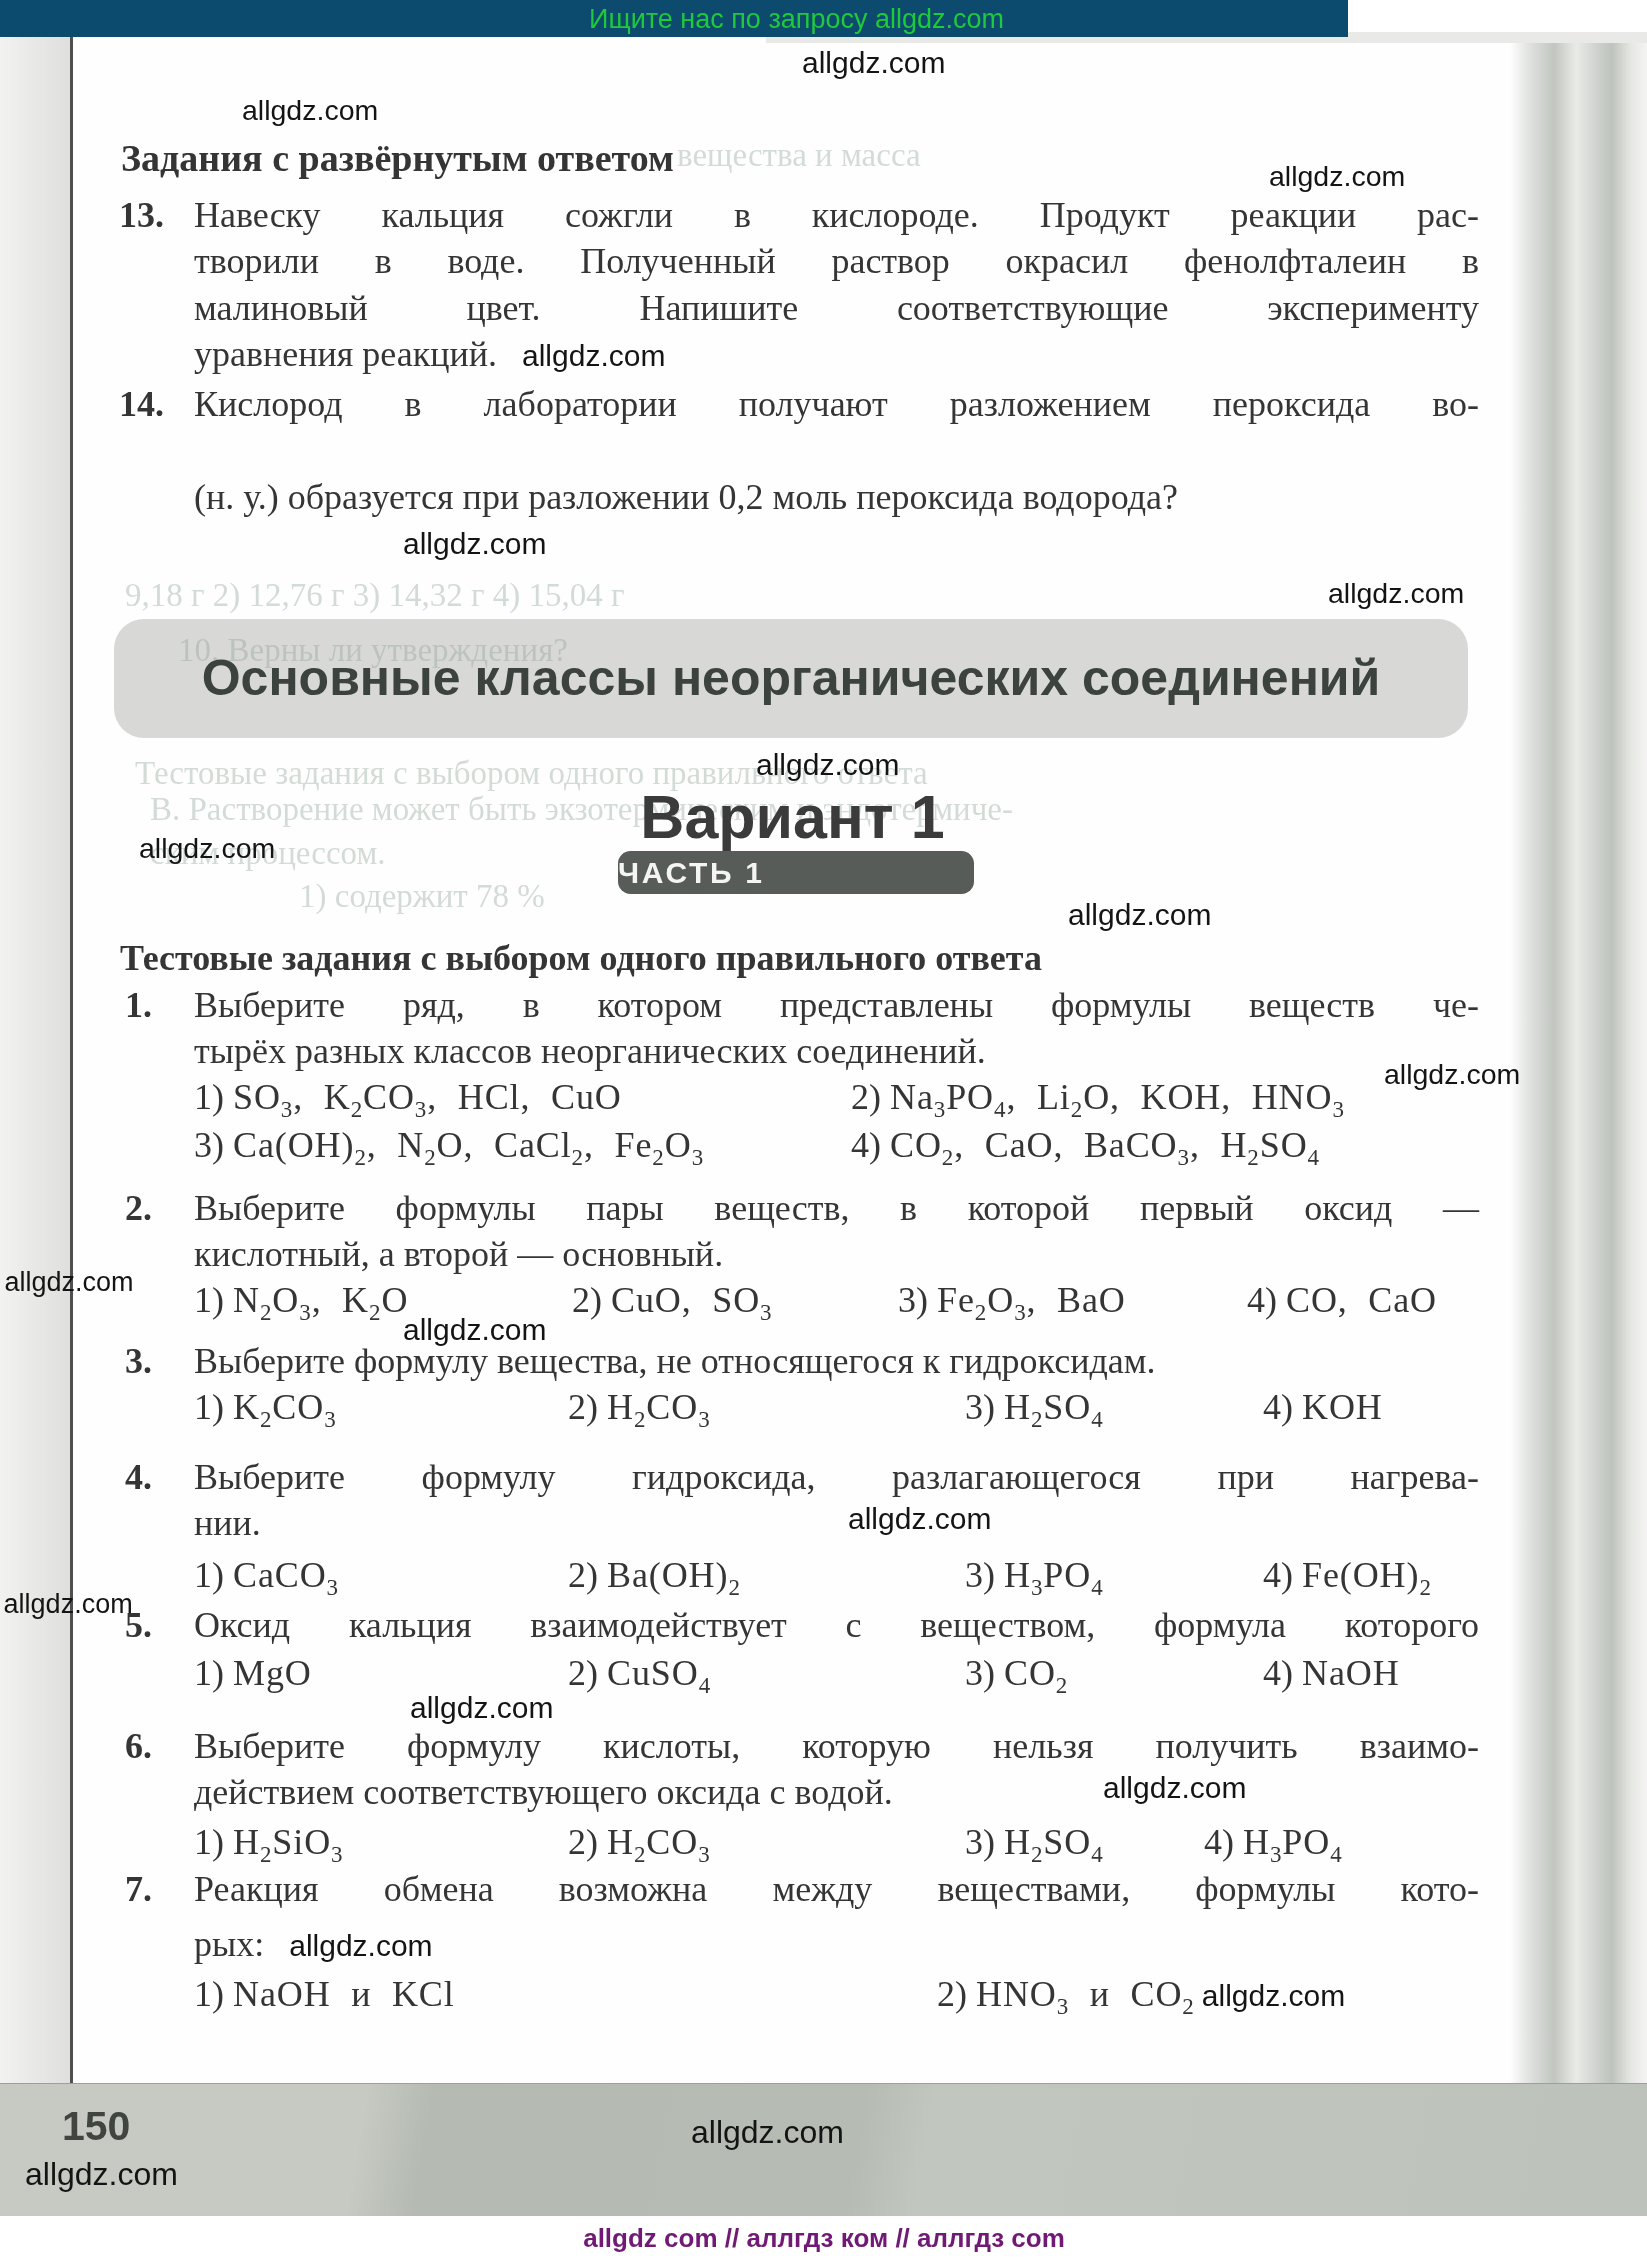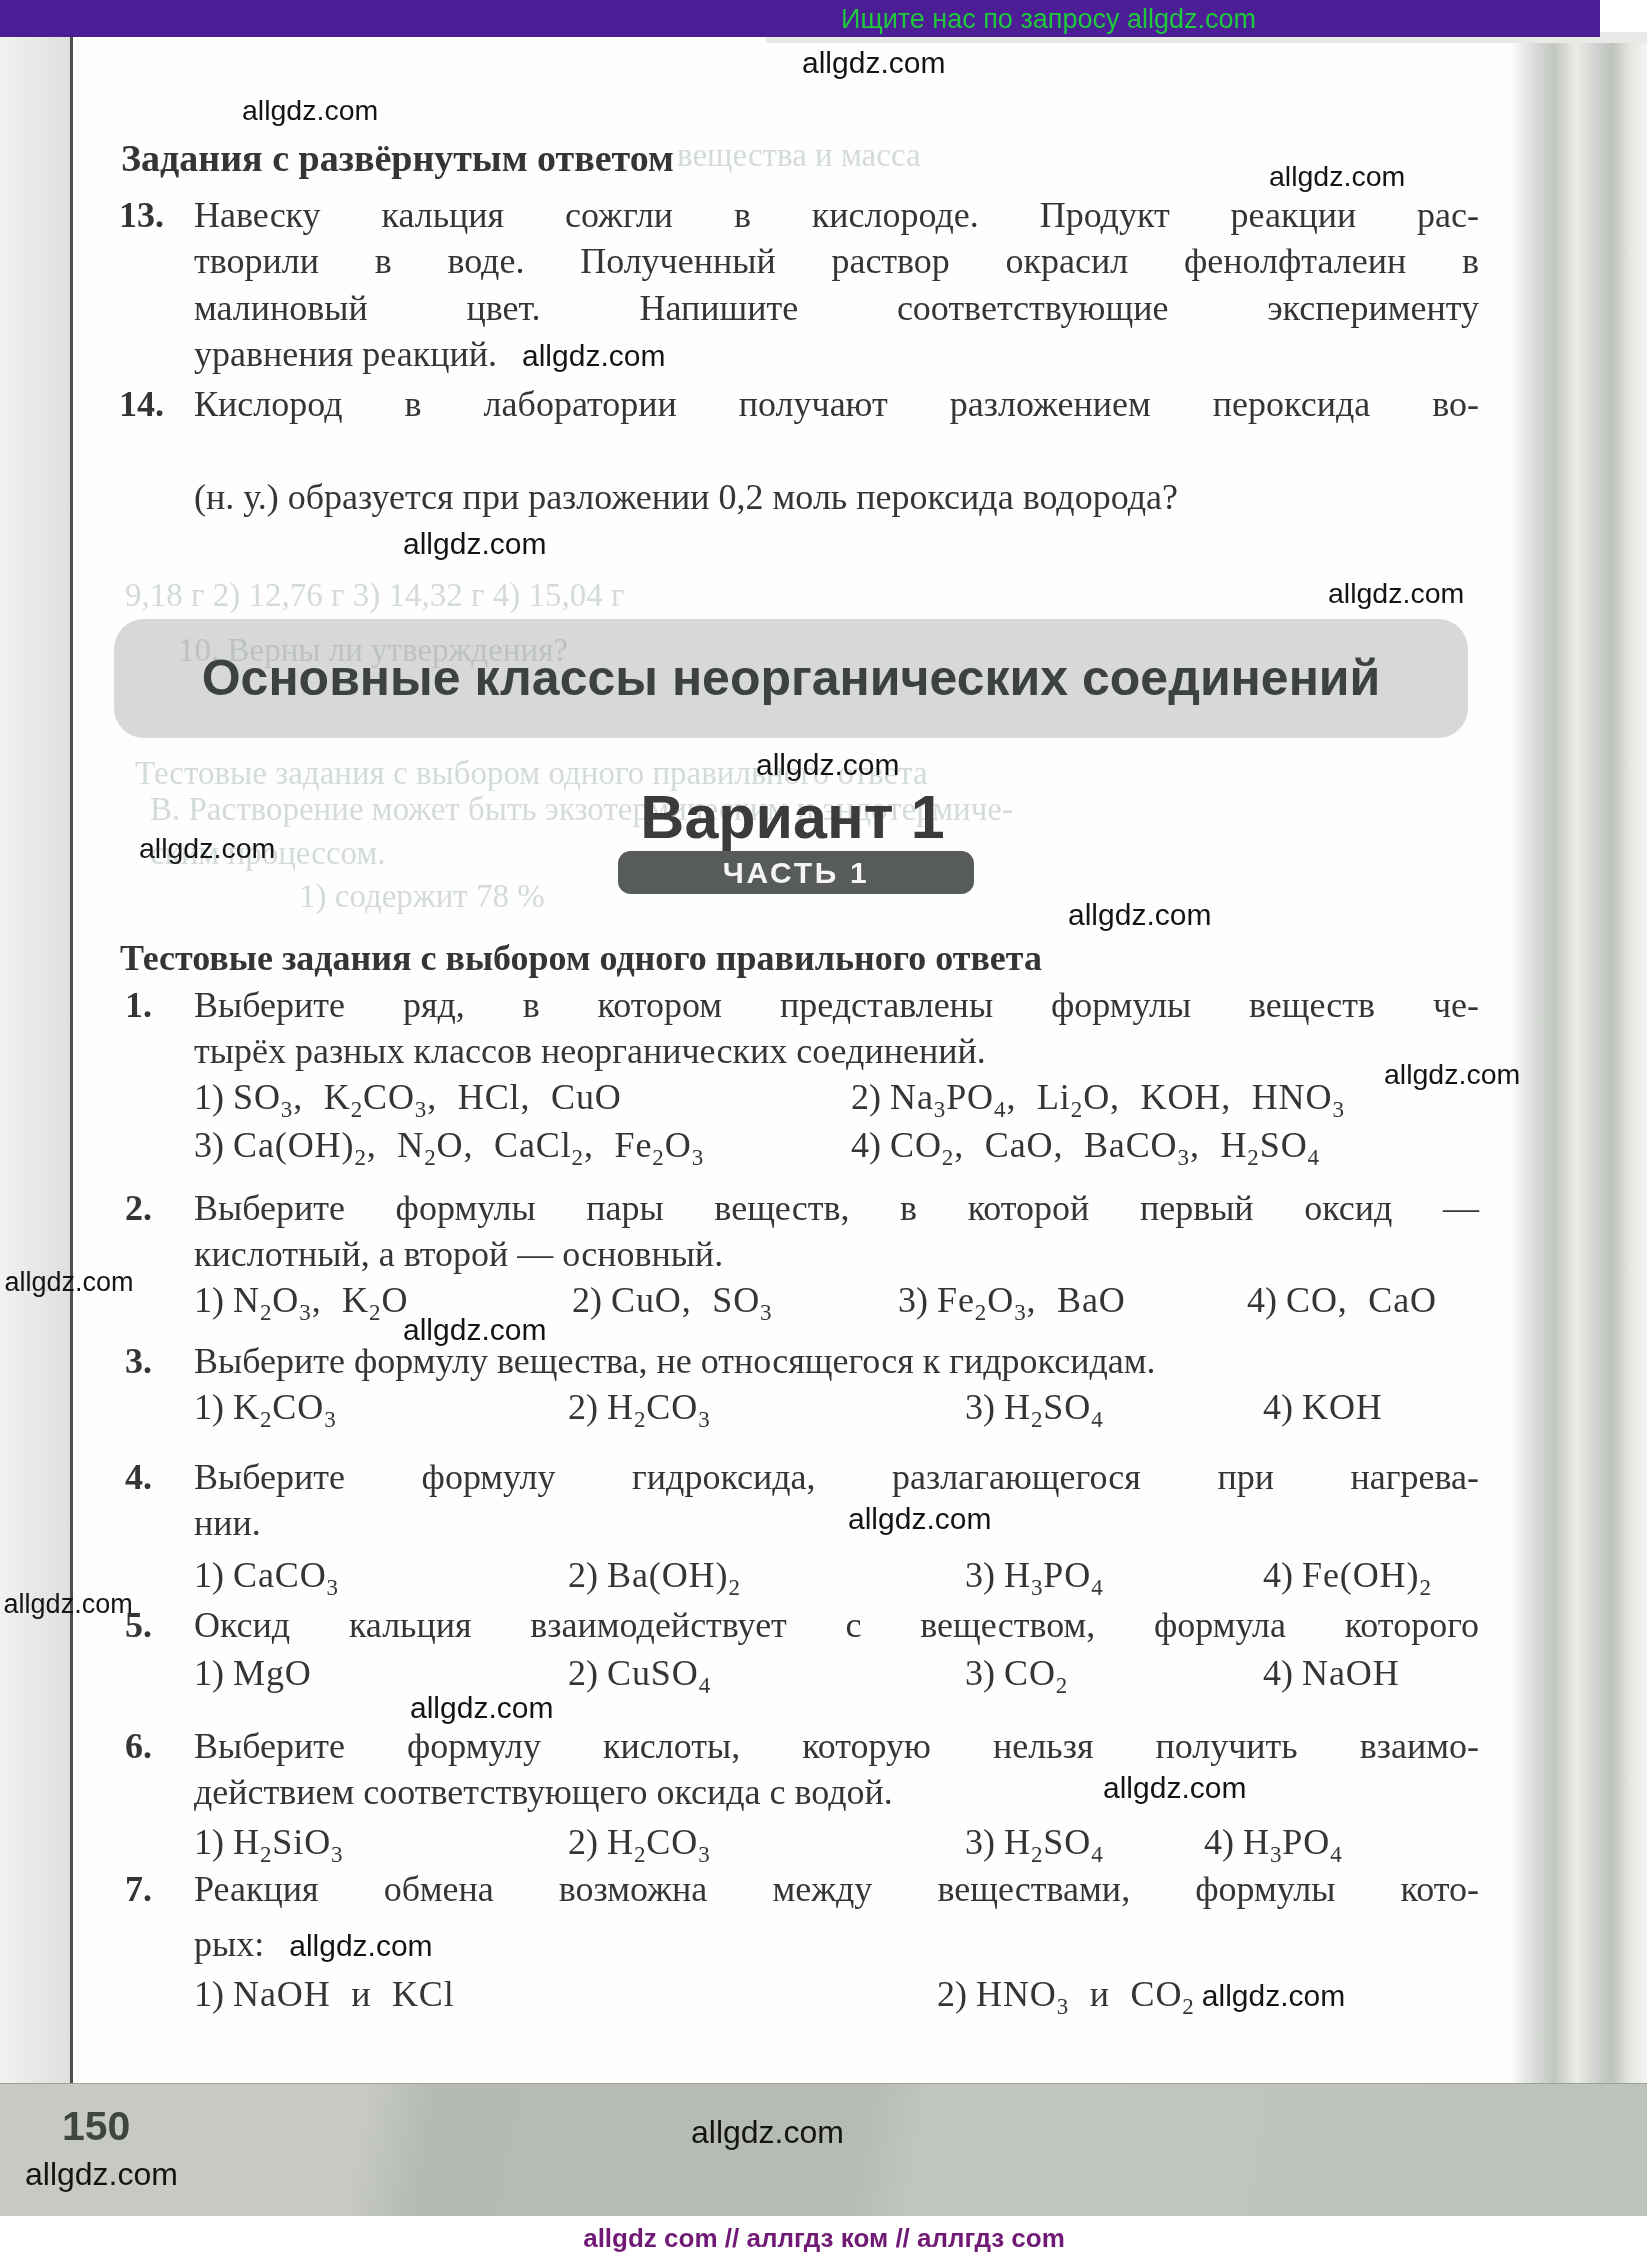--- a/index.html
+++ b/index.html
@@ -1,19 +1,19 @@
 <!DOCTYPE html>
 <html style="font-size:14.3px"><head>
 <meta charset="utf-8">
 <style>
   html,body{margin:0;padding:0;background:#ffffff;}
   #root{position:relative;width:1648px;height:2258px;overflow:hidden;background:#ffffff;
         font-family:"Liberation Serif","DejaVu Serif",serif;color:#353535;}
   
-  .top-strip{position:absolute;left:0;top:0;width:1600px;height:37px;background:#4c1d95;z-index:9;}
+  .top-strip{position:absolute;left:0;top:0;width:1312px;height:37px;background:#0c4a6e;z-index:9;padding-left:36px;}
   .promo{position:absolute;top:3.6px;right:344px;font-family:"Liberation Sans","DejaVu Sans",sans-serif;
          font-size:27px;color:#1fc93c;white-space:nowrap;}
   .top-shadow{position:absolute;left:766px;top:32px;width:881px;height:10.7px;background:#e9e9e7;z-index:8;}
   
   #sheet{position:absolute;left:0;top:37px;width:1648px;height:2046px;background:#fefefe;}
   .left-strip{position:absolute;left:0;top:0;width:70px;height:2046px;
               background:linear-gradient(to right,#f2f2f1,#e7e8e6 55%,#dfe0de);z-index:0;}
   .spine{position:absolute;left:70px;top:0;width:2.7px;height:2046px;background:#4f4f4f;z-index:2;}
   .right-band{position:absolute;right:0;top:0;width:138px;height:2046px;z-index:6;
       background:linear-gradient(to right,rgba(255,255,255,0),#d8dbd7 18%,#c2c6c1 32%,#e9ebe7 48%,#d0d3cf 62%,#bfc3be 74%,#e6e8e4 88%,#f5f5f3 100%);}
@@ -32,21 +32,21 @@
   .banner{position:absolute;left:114px;top:582px;width:1354px;height:119px;background:#d8d8d6;
           border-radius:30px;z-index:2;}
   .banner-title{position:absolute;left:114px;top:582px;width:1354px;height:119px;line-height:119px;
           text-align:center;font-family:"Liberation Sans","DejaVu Sans",sans-serif;font-weight:bold;
           font-size:50px;color:#3c423e;z-index:4;white-space:nowrap;}
   .variant{position:absolute;left:70px;top:745px;width:1445px;text-align:center;
           font-family:"Liberation Sans","DejaVu Sans",sans-serif;font-weight:bold;font-size:61px;
           color:#3b3b3b;z-index:5;}
   .part-bar{position:absolute;left:618px;top:814px;width:356px;height:43px;background:#585c58;
           border-radius:12.5px;z-index:5;}
-  .part-label{display:block;width:100%;height:43px;line-height:43px;text-align:center;color:#f4f4f2;
+  .part-label{display:block;width:100%;height:43px;line-height:43px;color:#f4f4f2;
           font-family:"Liberation Sans","DejaVu Sans",sans-serif;font-weight:bold;font-size:30px;letter-spacing:2.7px;}
   
   .wm{position:absolute;font-family:"Liberation Sans","DejaVu Sans",sans-serif;color:#141414;
       white-space:nowrap;z-index:8;}
   .wmi{font-family:"Liberation Sans","DejaVu Sans",sans-serif;color:#141414;font-size:30px;margin-left:25px;
        letter-spacing:0;word-spacing:normal;}
   
   .ghost{position:absolute;color:#8fa398;opacity:.38;white-space:nowrap;z-index:3;font-size:33px;}
   
   .bottom-gray{position:absolute;left:0;top:2083px;width:1648px;height:133px;z-index:1;

